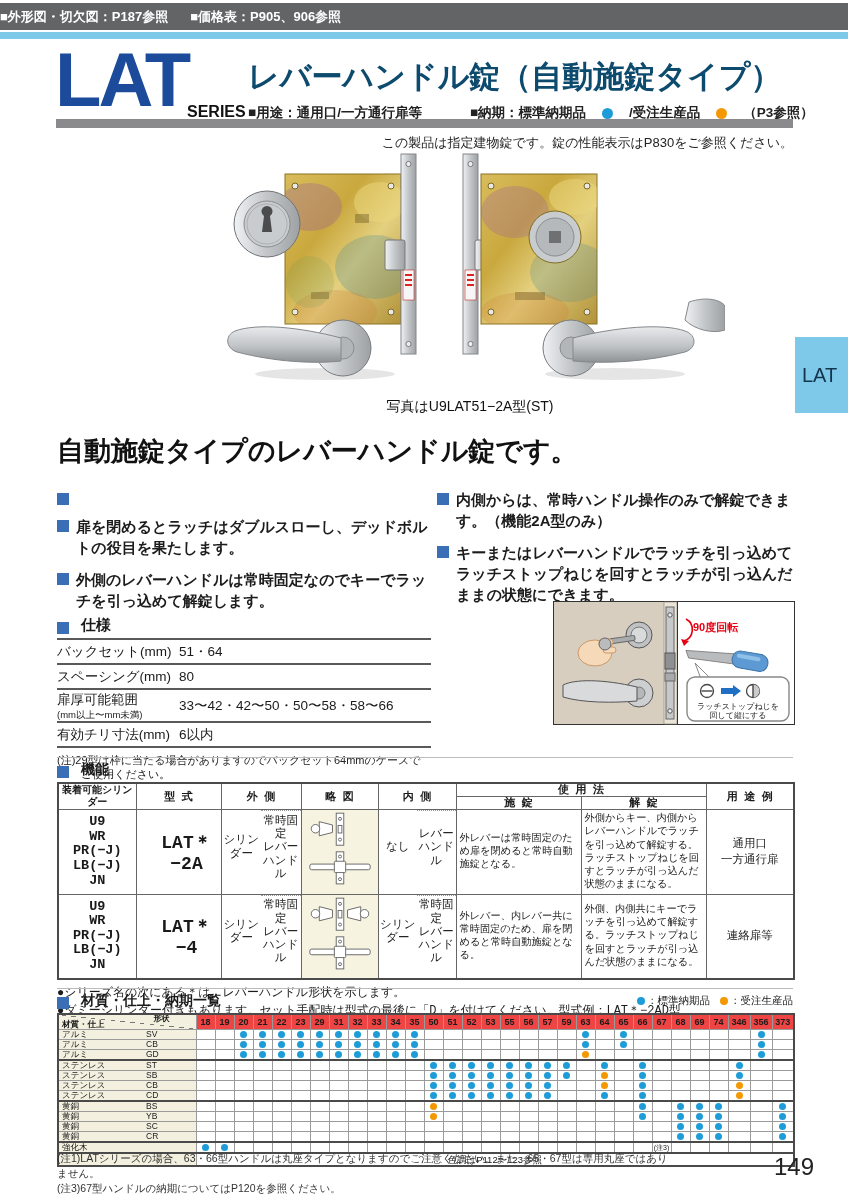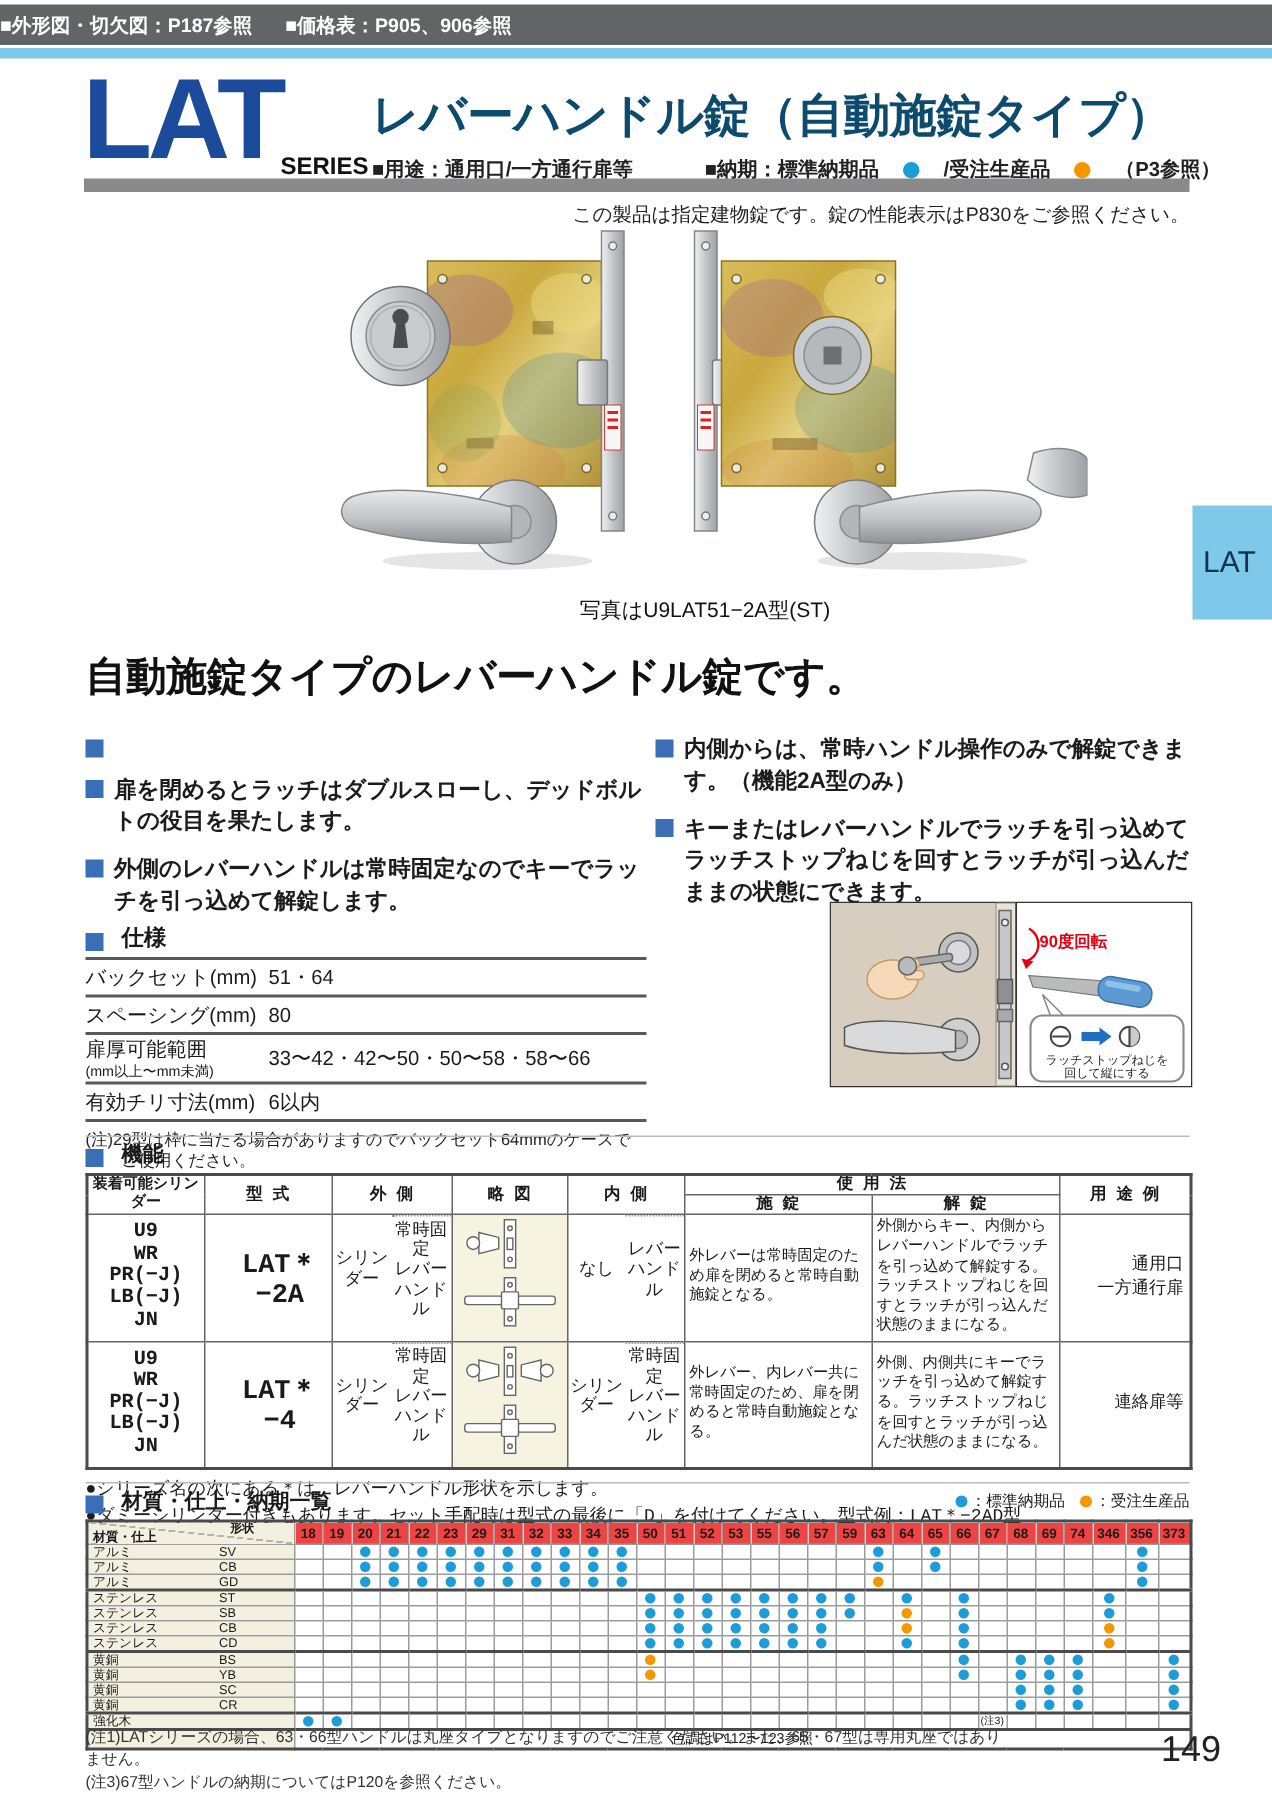--- a/index.html
+++ b/index.html
@@ -54,21 +54,21 @@
   .ft thead th{font-size:11px;font-weight:bold;height:12px;line-height:12px;text-align:center;}
   .ft td.cyl{font-weight:bold;font-size:13.5px;line-height:1.08;text-align:center;vertical-align:middle;}
   .ft td.model{font-weight:bold;font-size:18px;text-align:center;vertical-align:middle;padding-left:16px;}
   .ft td.splitc{vertical-align:top;}
   .halfwrap{display:flex;flex-direction:row;height:73px;}
   .half{flex:1;display:flex;align-items:center;justify-content:center;font-size:11.5px;
         line-height:1.15;text-align:center;white-space:pre-line;}
   .half+.half{border-top:1px dotted #999;}
   .ft td.sketch{background:#F6F3E1;text-align:center;vertical-align:middle;}
   .ft td.txt{font-size:10.2px;line-height:1.3;padding:2px 3px;vertical-align:middle;text-align:left;}
-  .ft td.ex{font-size:11.5px;line-height:1.35;padding:2px 4px;vertical-align:middle;white-space:pre-line;text-align:right;}
+  .ft td.ex{font-size:11.5px;line-height:1.35;padding:2px 4px;vertical-align:middle;white-space:pre-line;text-align:center;}
   .ft tbody td{height:73px;}
   .sk{fill:#fff;stroke:#666;stroke-width:1;}
   #func-notes{margin-top:4px;font-size:12px;line-height:1.5;color:#1c1c1c;}
   
   #matrix{left:57px;top:992px;width:736px;}
   #matrix .shead{justify-content:flex-start;}
   #mx-legend{margin-left:auto;display:flex;align-items:center;gap:10px;font-size:10.5px;font-weight:normal;}
   #mx-legend .dot{width:8px;height:8px;margin:0 2px 0 0;}
   table.mx{border-collapse:collapse;table-layout:fixed;width:736px;border:2px solid #4a4a4a;}
   .mx th,.mx td{border:1px solid #9B9B9B;padding:0;text-align:center;overflow:hidden;}

